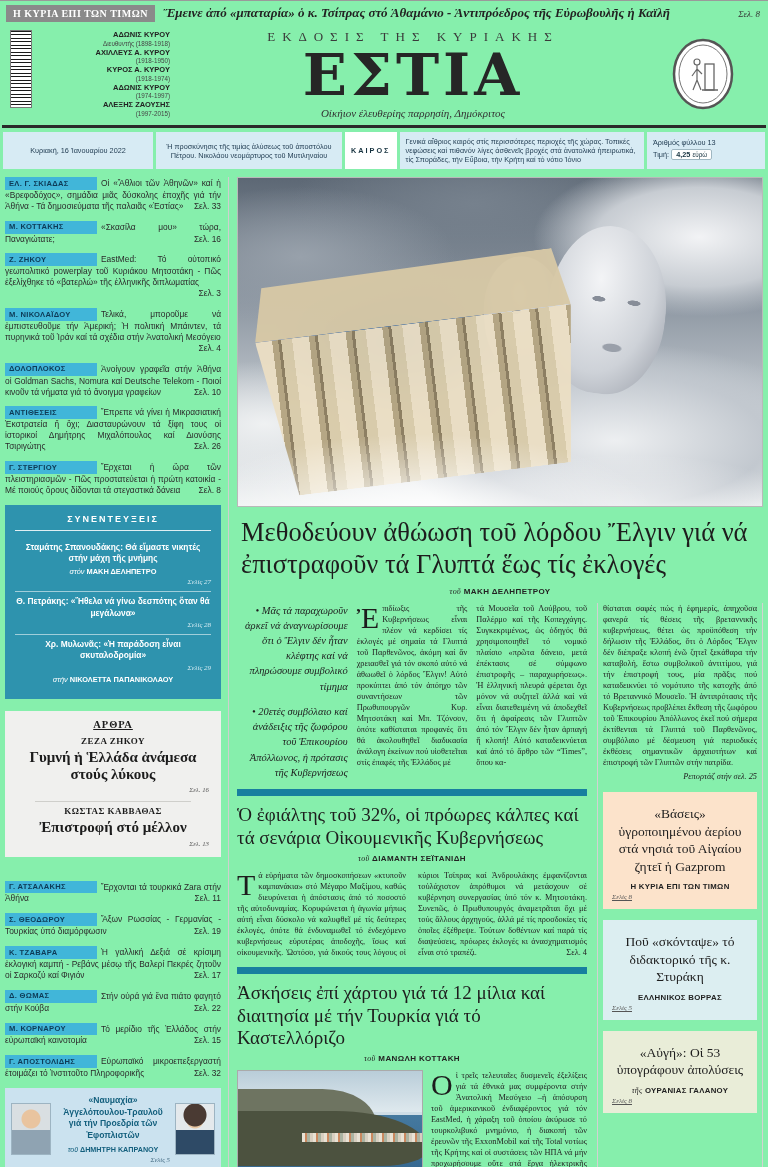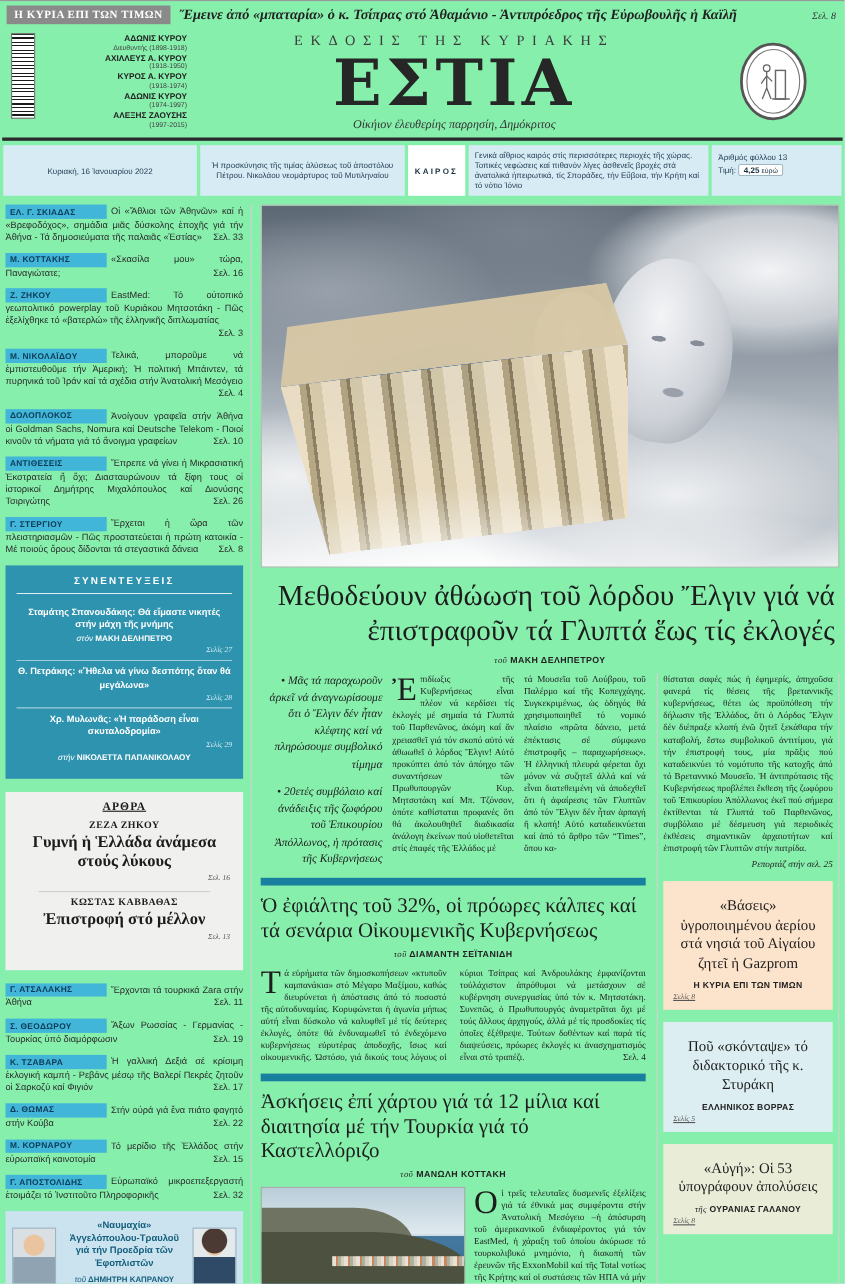--- a/index.html
+++ b/index.html
@@ -25,21 +25,21 @@
   .mast-title { font:900 58px/1 "DejaVu Serif",serif; letter-spacing:4px; color:#262626; }
   .mast-motto { font:italic 11px "Liberation Serif",serif; color:#333; margin-top:3px; }
   .mast-right { width:110px; flex-shrink:0; display:flex; justify-content:center; }
   .seal { width:64px; height:72px; }
 
   .thickrule { border-top:3px solid #2a2a2a; margin:0 2px; }
 
   
   .infobar { display:flex; gap:3px; margin:4px 3px 0; font-family:"Liberation Sans",sans-serif; font-size:7.3px; color:#1f3a50; }
   .infobar > div { background:#d7ebf4; padding:5px 6px; }
-  .cell-date { width:176px; display:flex; align-items:center; justify-content:center; text-align:center; }
+  .cell-date { width:150px; display:flex; align-items:center; justify-content:center; text-align:center; }
   .cell-feast { width:186px; text-align:center; display:flex; align-items:center; }
   .cell-kairos { background:#fff !important; display:flex; align-items:center; font-weight:700; letter-spacing:2px; color:#16323f; }
   .cell-weather { flex:1; text-align:left; display:flex; align-items:center; }
   .cell-issue { width:118px; line-height:1.6; }
   .price-pill { background:#fff; border:1px solid #9fb7c2; border-radius:2px; padding:0 4px; font-weight:700; color:#16323f; }
   .price-pill small { font-weight:400; font-size:6.3px; }
 
   
   .content { display:flex; padding:8px 5px 0 5px; gap:8px; }
 
@@ -51,21 +51,21 @@
 
   .ivbox { background:#2e93ae; color:#fff; text-align:center; padding:9px 10px 10px; margin:4px 0 12px; }
   .ivbox-title { font-size:9px; font-weight:700; letter-spacing:2px; border-bottom:1px solid rgba(255,255,255,.85); padding-bottom:6px; margin-bottom:7px; }
   .iv-item { padding:4px 0 5px; }
   .iv-item + .iv-item { border-top:1px solid rgba(255,255,255,.55); }
   .iv-text { font-size:8.4px; font-weight:700; line-height:1.35; }
   .iv-by { font-size:7.4px; font-weight:700; margin-top:3px; }
   .iv-by .pfx { font-weight:400; font-style:italic; text-transform:none; }
   .iv-page { font:italic 7px "Liberation Serif",serif; color:#d5ecf3; text-align:right; margin-top:2px; }
 
-  .arthra { background:#f0f0ee; text-align:center; padding:8px 12px 26px; margin-bottom:12px; font-family:"Liberation Serif",serif; }
+  .arthra { background:#f0f0ee; text-align:center; padding:8px 12px 10px; margin-bottom:24px; font-family:"Liberation Serif",serif; }
   .arthra-title { font-size:10.5px; font-weight:700; text-decoration:underline; letter-spacing:1px; margin-bottom:6px; }
   .arthra-author { font-size:9px; font-weight:700; letter-spacing:.5px; margin-top:4px; }
   .arthra-head { font-size:15px; font-weight:700; line-height:1.15; margin-top:3px; }
   .arthra-page { font:italic 6.8px "Liberation Serif",serif; color:#555; text-align:right; margin-top:3px; }
   .arthra-sep { border-top:1px solid #cfcfcb; margin:8px 18px 2px; }
 
   .promo { background:#cbe2ef; display:flex; align-items:center; gap:5px; padding:7px 6px; margin-top:4px; }
   .promo-photo { width:40px; height:52px; flex-shrink:0; border:1px solid #9db4c2; }
   .photo-man { background:radial-gradient(circle at 50% 30%, #e9c49f 0 9px, transparent 10px), linear-gradient(180deg,#d9dfe2 0 52%, #8fa3b2 52%); }
   .photo-woman { background:radial-gradient(circle at 50% 22%, #4a3a33 0 11px, transparent 12px), radial-gradient(circle at 50% 32%, #eac8a4 0 8px, transparent 9px), linear-gradient(180deg,#e4e9ec 0 52%, #2e4a66 52%); }
@@ -95,21 +95,21 @@
   .face { position:absolute; border-radius:48% 52% 46% 46%; }
   .face-1 { right:96px; top:48px; width:118px; height:168px; transform:rotate(7deg);
       background:radial-gradient(ellipse 10px 4px at 42% 44%, #878d98 0 60%, transparent 70%),
                  radial-gradient(ellipse 10px 4px at 72% 44%, #878d98 0 60%, transparent 70%),
                  radial-gradient(ellipse 14px 6px at 58% 72%, #9aa0aa 0 60%, transparent 75%),
                  radial-gradient(ellipse at 42% 32%, #f3f4f6 0%, #ced2d8 58%, #a6abb4 88%); }
   .face-2 { right:196px; top:78px; width:82px; height:120px; transform:rotate(-4deg); opacity:.85;
       background:radial-gradient(ellipse 7px 3px at 40% 46%, #8d939d 0 60%, transparent 72%),
                  radial-gradient(ellipse at 45% 30%, #eef0f2 0%, #c5cad1 60%, #9ea4ae 90%); }
 
-  .art1-head { font:400 26.5px/1.2 "Liberation Serif",serif; text-align:right; color:#1d1d1d; margin:10px 4px 6px; }
+  .art1-head { font:400 26.5px/1.2 "Liberation Serif",serif; text-align:left; color:#1d1d1d; margin:10px 4px 6px; }
   .byline { text-align:center; font:700 8px "Liberation Sans",sans-serif; color:#222; letter-spacing:.4px; margin:4px 0 7px; }
   .byline .pfx { font:italic 400 8px "Liberation Serif",serif; }
 
   .lower { display:grid; grid-template-columns:1fr 166px; column-gap:10px; }
   .story-body { font-size:8.3px; line-height:1.33; text-align:justify; color:#222; }
   .art1-cols { display:flex; gap:9px; }
   .art1-cols > div { flex:1; min-width:0; }
   .bullets { font:italic 10.5px/1.45 "Liberation Serif",serif; text-align:right; color:#1d1d1d; }
   .bullets p + p { margin-top:10px; }
   .dropcap { float:left; font:400 30px/0.78 "Liberation Serif",serif; padding:3px 3px 0 0; color:#1d1d1d; }

